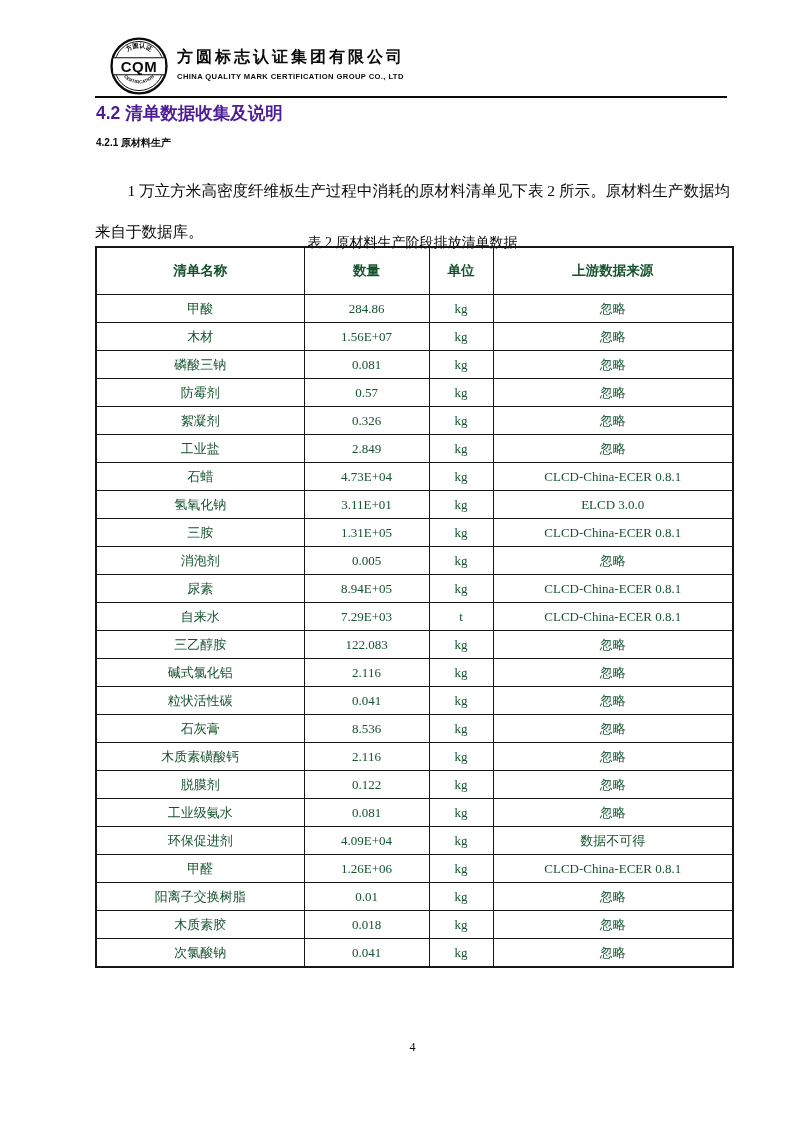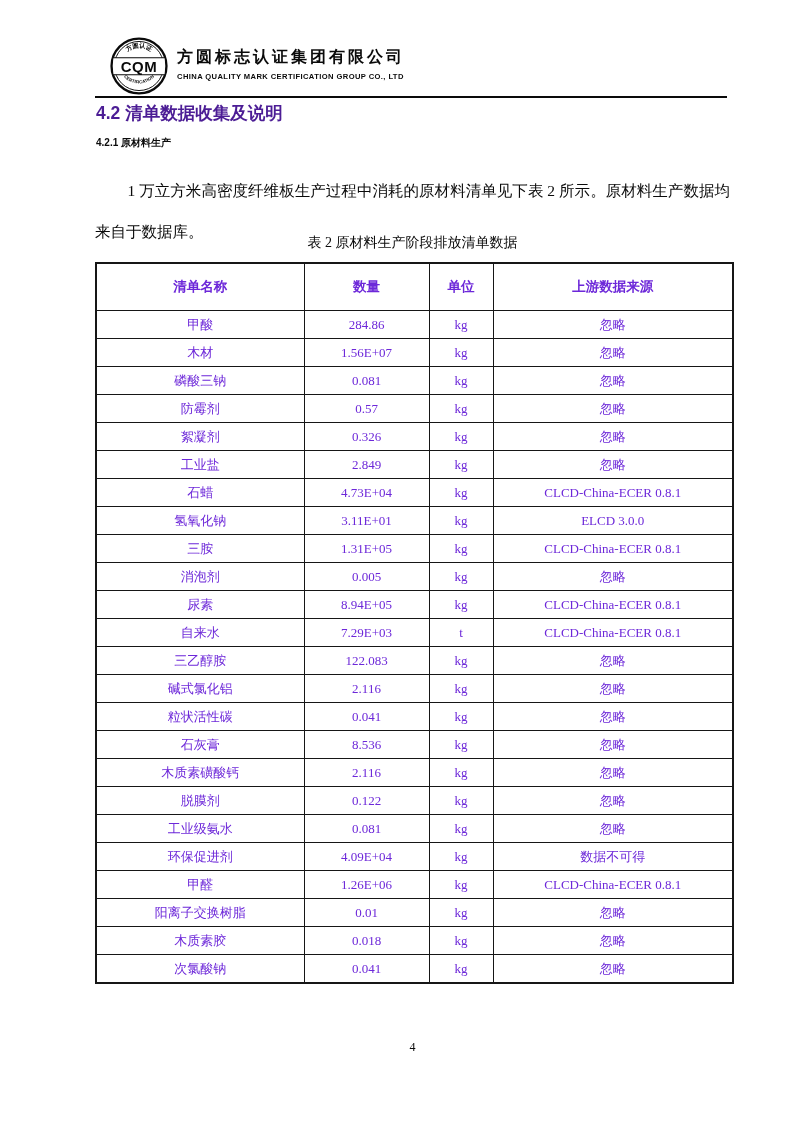--- a/index.html
+++ b/index.html
@@ -37,23 +37,23 @@
     font-size:15.5px;line-height:41px;text-align:justify;text-indent:2.1em;
     color:#0a0a0a;
   }
   
   .tbl-caption{
     position:absolute;left:95px;top:234px;width:635px;text-align:center;
     font-size:14px;color:#0a0a0a;
   }
   
   table.inv{
-    position:absolute;left:95px;top:262px;width:637px;
+    position:absolute;left:95px;top:246px;width:637px;
     border-collapse:collapse;table-layout:fixed;
-    font-size:13px;color:#6d28d9;padding-left:16px;
+    font-size:13px;color:#14532d;padding-left:16px;
   }
   table.inv th,table.inv td{
     border:1px solid #161616;text-align:center;vertical-align:middle;
     padding:0 2px;overflow:hidden;white-space:nowrap;
   }
   table.inv{border:2px solid #161616;}
   table.inv th{height:46px;font-weight:bold;font-size:13.5px;}
   table.inv td{height:27px;}
   
   .footer-num{

